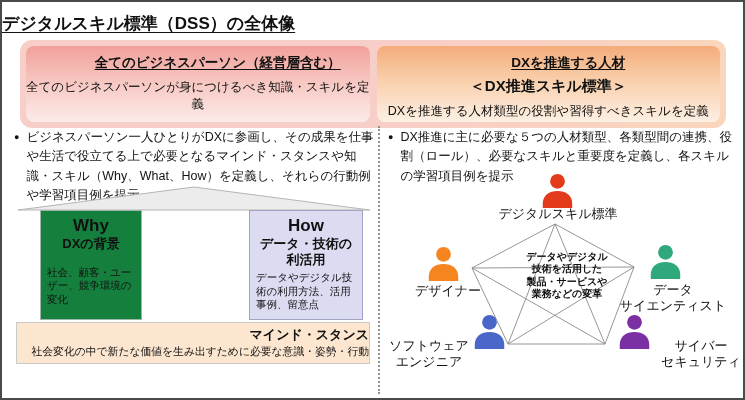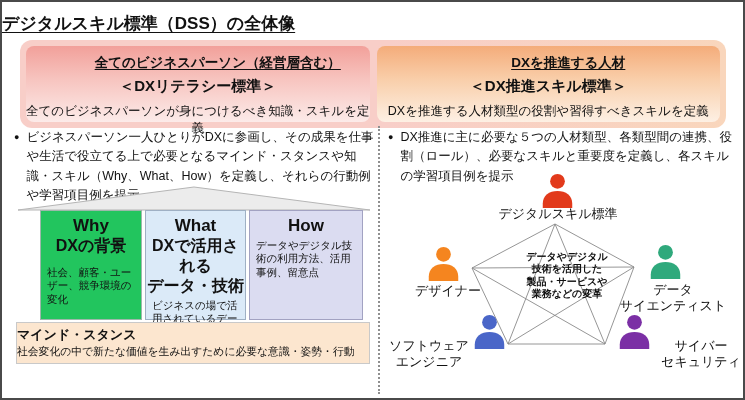--- a/index.html
+++ b/index.html
@@ -23,29 +23,29 @@
   .bullet{position:absolute;display:flex;font-size:12.5px;line-height:1.55;}
   .bullet .marker{font-size:9px;margin-right:7px;padding-top:3px;}
   .left-bullet{left:12px;top:126px;width:364px;}
   .right-bullet{left:386px;top:126px;width:352px;}
 
   .divider{position:absolute;left:376px;top:124px;height:268px;width:0;border-left:2px dotted #8f8f8f;}
 
   .roof{position:absolute;left:12px;top:183px;}
 
   .wbox{position:absolute;top:208px;height:110px;box-sizing:border-box;text-align:center;}
-  .why {left:38px;width:102px;background:#22c55e;border:1px solid #9db8ab;}
+  .why {left:38px;width:102px;background:#15803d;border:1px solid #9db8ab;}
   .what{left:143px;width:101px;background:#dbeaf8;border:1px solid #9fb0c4;}
   .how {left:247px;width:114px;background:#dbdcf1;border:1px solid #a2a2c2;}
   .wtitle{font-size:17px;font-weight:700;margin-top:5px;line-height:1.15;}
-  .wsub{font-size:16px;font-weight:700;white-space:pre-line;line-height:1.25;min-height:27px;}
+  .wsub{font-size:13px;font-weight:700;white-space:pre-line;line-height:1.25;min-height:27px;}
   .wbody{font-size:10.5px;text-align:left;padding:3px 5px 0 6px;line-height:1.3;}
 
   .mind-box{position:absolute;left:14px;top:320px;width:354px;height:42px;background:#fce6cf;
-        border:1px solid #c9c9c9;box-sizing:border-box;text-align:left;}
+        border:1px solid #c9c9c9;box-sizing:border-box;text-align:right;}
   .mind-title{font-size:13px;font-weight:700;margin-top:3px;}
   .mind-body{font-size:10.8px;margin-top:1px;}
 
   .pentagon-svg{position:absolute;left:376px;top:158px;width:369px;height:240px;z-index:1;}
   .pentagon-svg line{stroke:#8a8a8a;stroke-width:0.9;}
 
   .center-text{position:absolute;left:490px;top:249px;width:150px;z-index:2;text-align:center;
         font-size:10px;font-weight:700;white-space:pre-line;line-height:1.24;}
 
   .person{position:absolute;width:37px;height:35px;z-index:3;}
@@ -65,21 +65,20 @@
 </head>
 <body>
 
 <div class="page">
 
   <div class="title">デジタルスキル標準（DSS）の全体像</div>
 
   <div class="header-wrap">
     <div class="hbox hbox-pink">
       <div class="h1">全てのビジネスパーソン（経営層含む）</div>
-      <div class="h2">＜DXリテラシー標準＞</div>
       <div class="h3">全てのビジネスパーソンが身につけるべき知識・スキルを定義</div>
     </div>
     <div class="hbox hbox-orange">
       <div class="h1">DXを推進する人材</div>
       <div class="h2">＜DX推進スキル標準＞</div>
       <div class="h3">DXを推進する人材類型の役割や習得すべきスキルを定義</div>
     </div>
   </div>
 
   <div class="bullet left-bullet">
@@ -97,29 +96,25 @@
   <svg class="roof" width="360" height="28" viewBox="0 0 360 28">
     <polygon points="180,2 356,25 4,25" fill="#ececec" stroke="#b5b5b5" stroke-width="1"></polygon>
   </svg>
 
   <div class="wbox why">
     <div class="wtitle">Why</div>
     <div class="wsub">DXの背景</div>
     <div class="wbody">社会、顧客・ユーザー、競争環境の変化</div>
   </div>
 
-  <div class="wbox what">
-    <div class="wtitle">What</div>
-    <div class="wsub">DXで活用される
-データ・技術</div>
-    <div class="wbody">ビジネスの場で活用されているデータやデジタル技術</div>
-  </div>
 
   <div class="wbox how">
     <div class="wtitle">How</div>
+    <div class="wsub">データ・技術の
+利活用</div>
     <div class="wbody">データやデジタル技術の利用方法、活用事例、留意点</div>
   </div>
 
   <div class="mind-box">
     <div class="mind-title">マインド・スタンス</div>
     <div class="mind-body">社会変化の中で新たな価値を生み出すために必要な意識・姿勢・行動</div>
   </div>
 
   <svg class="pentagon-svg" viewBox="0 0 369 240">
     <line x1="177" y1="64" x2="94" y2="108"></line>

